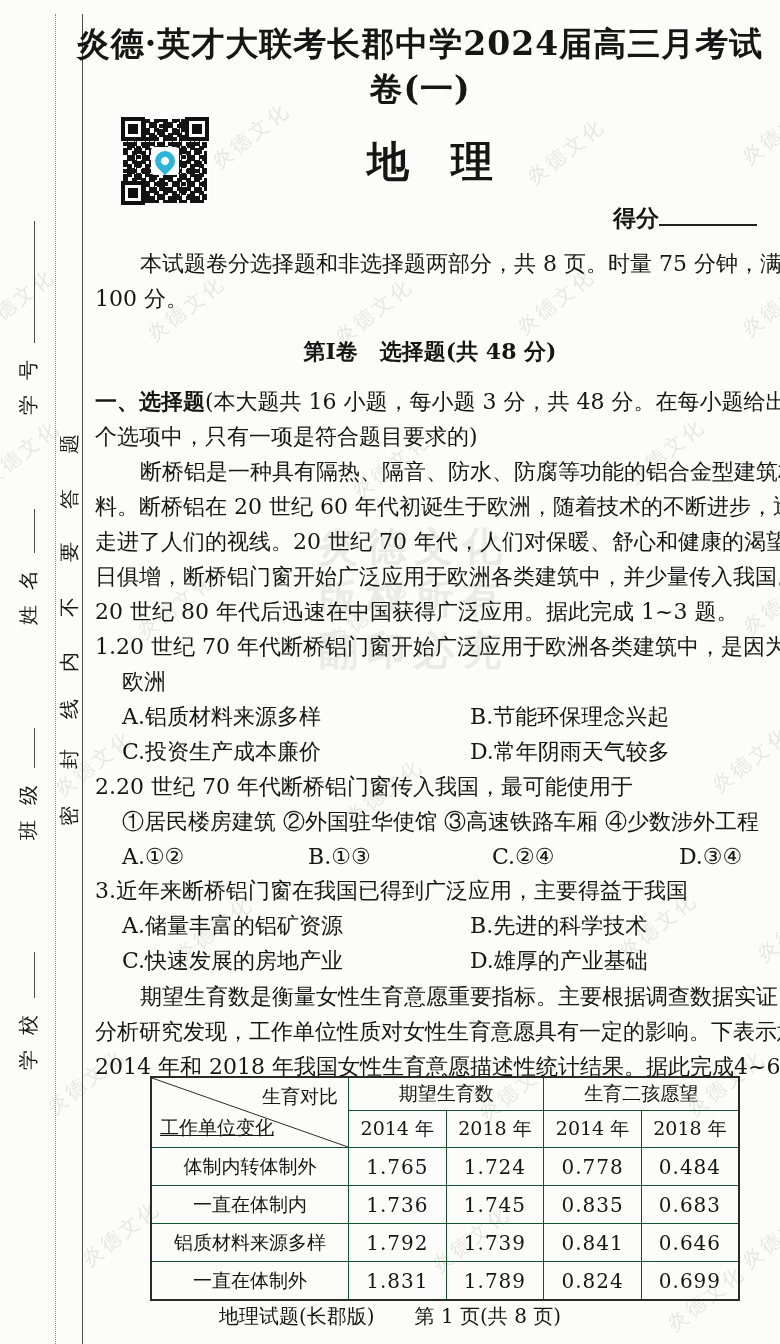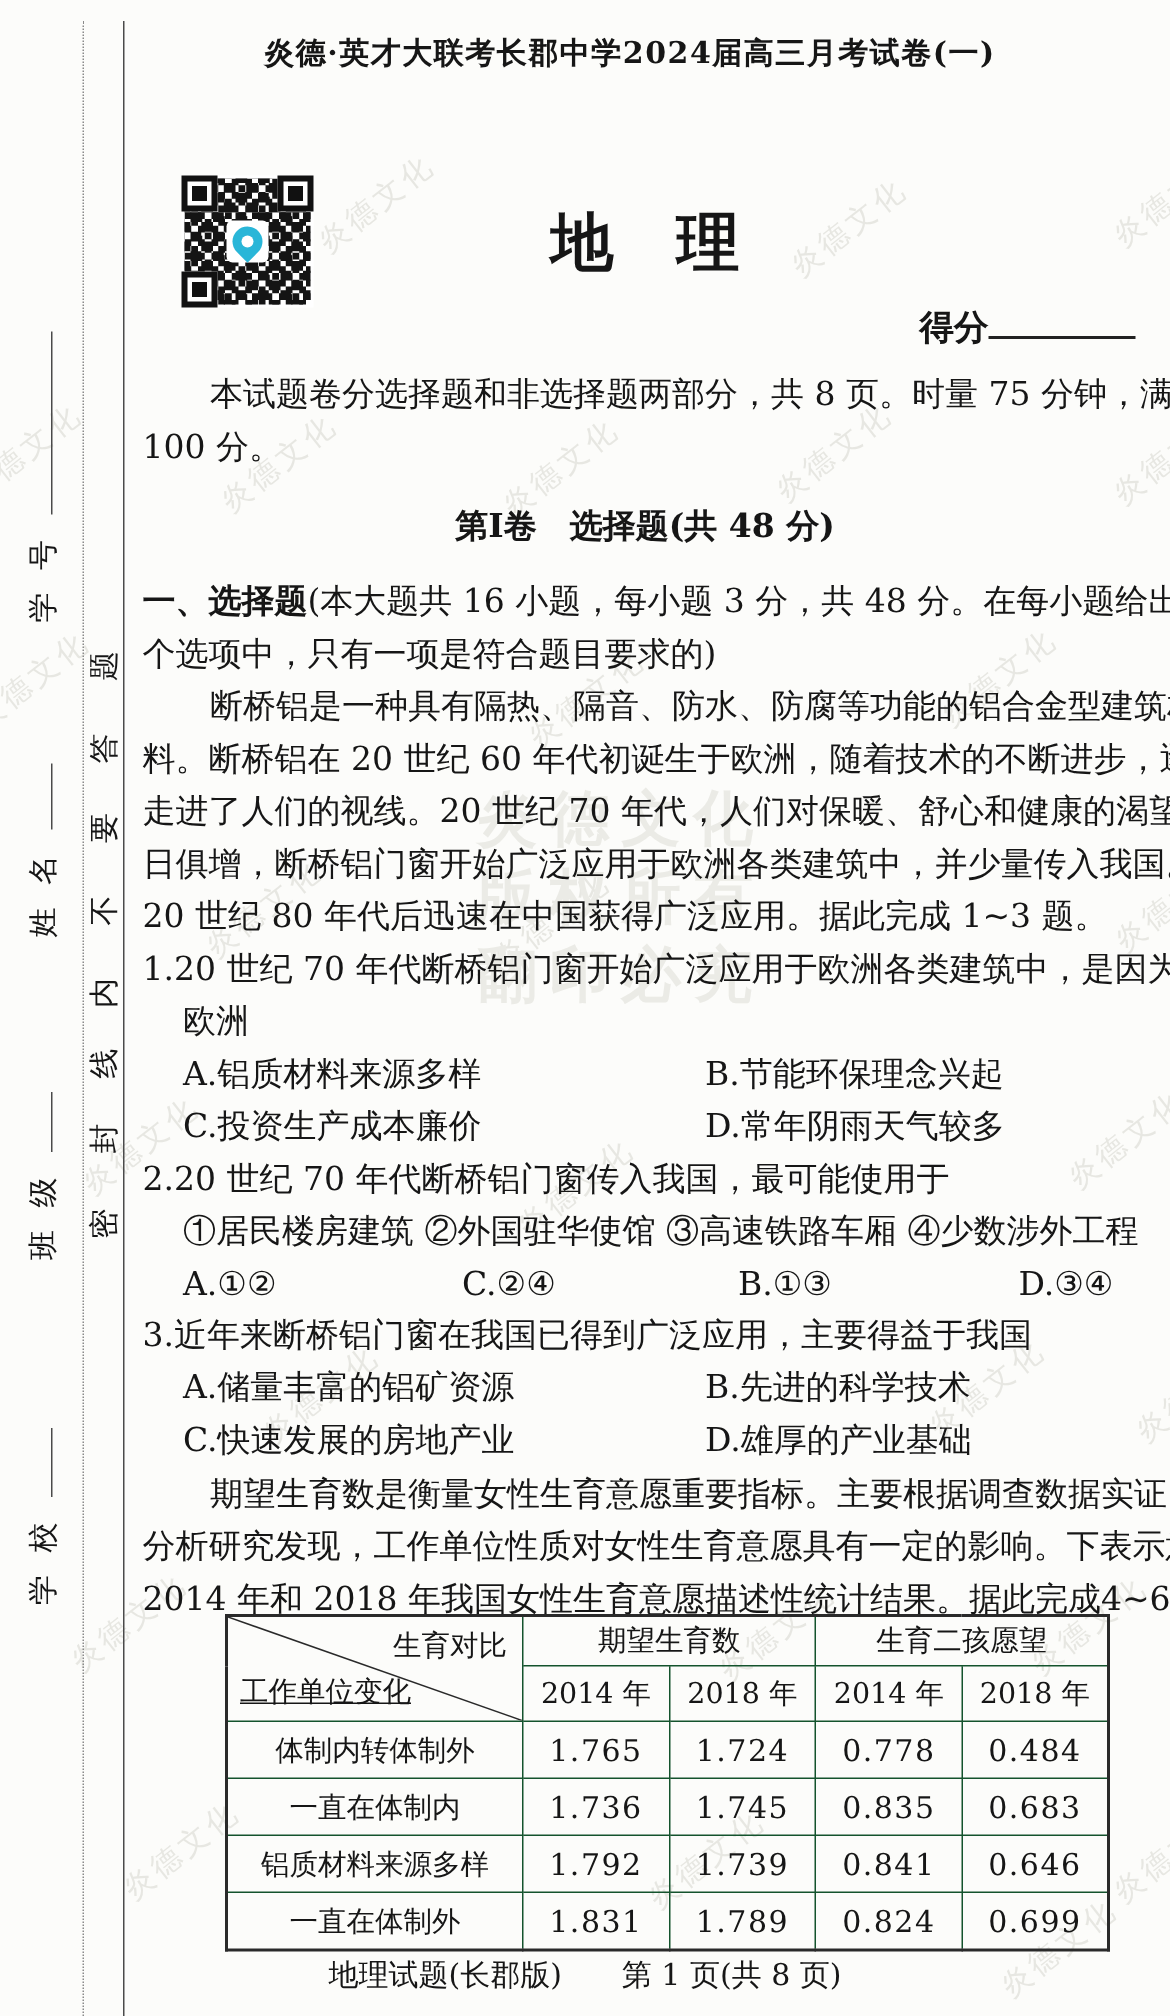--- a/index.html
+++ b/index.html
@@ -15,21 +15,21 @@
 
   
   .dotted-line{position:absolute;left:55px;top:14px;bottom:0;width:0;border-left:1px dotted #8a8a8a;}
   .solid-line{position:absolute;left:82px;top:14px;bottom:0;width:0;border-left:1px solid #4a4a4a;}
   .v-field{position:absolute;left:15px;transform:rotate(-90deg);transform-origin:0 0;white-space:nowrap;font-size:20px;}
   .v-txt{letter-spacing:15px;}
   .v-ul{display:inline-block;border-bottom:1px solid #4a4a4a;height:17px;margin-left:2px;}
   .seal{position:absolute;left:57px;width:24px;height:24px;font-size:20px;line-height:24px;text-align:center;transform:rotate(-90deg);}
 
   
-  .title{position:absolute;left:75px;top:22px;width:690px;text-align:center;font-size:20px;font-weight:bold;letter-spacing:1px;}
+  .title{position:absolute;left:75px;top:22px;width:690px;text-align:center;font-size:33px;font-weight:bold;letter-spacing:1px;}
   .subject{position:absolute;left:95px;top:134px;width:670px;text-align:center;font-size:42px;font-weight:bold;}
   .score{position:absolute;left:613px;top:200px;font-size:23px;font-weight:bold;}
   .score-line{display:inline-block;width:98px;border-bottom:2px solid #222;height:24px;font-weight:normal;}
 
   
   .qr{position:absolute;left:121px;top:117px;width:88px;height:88px;background:#fff;}
   .qr-noise{position:absolute;inset:2px;background:
       repeating-conic-gradient(#141414 0% 25%, transparent 0% 50%) 0 0/9px 9px,
       repeating-conic-gradient(#141414 0% 25%, transparent 0% 50%) 4px 3px/15px 13px;}
   .qr-finder{position:absolute;width:16px;height:16px;border:4px solid #111;background:#fff;}
@@ -186,22 +186,22 @@
         <span>C.投资生产成本廉价</span>
         <span>D.常年阴雨天气较多</span>
       </div>
     </div>
 
     <div class="blk" style="top:769px">
       <div class="ln">2.20 世纪 70 年代断桥铝门窗传入我国，最可能使用于</div>
       <div class="ln pad">①居民楼房建筑  ②外国驻华使馆  ③高速铁路车厢  ④少数涉外工程</div>
       <div class="ln opt4">
         <span>A.①②</span>
+        <span>B.①③</span>
         <span>C.②④</span>
-        <span>B.①③</span>
         <span>D.③④</span>
       </div>
     </div>
 
     <div class="blk" style="top:873px">
       <div class="ln">3.近年来断桥铝门窗在我国已得到广泛应用，主要得益于我国</div>
       <div class="ln opt2">
         <span>A.储量丰富的铝矿资源</span>
         <span>B.先进的科学技术</span>
       </div>

